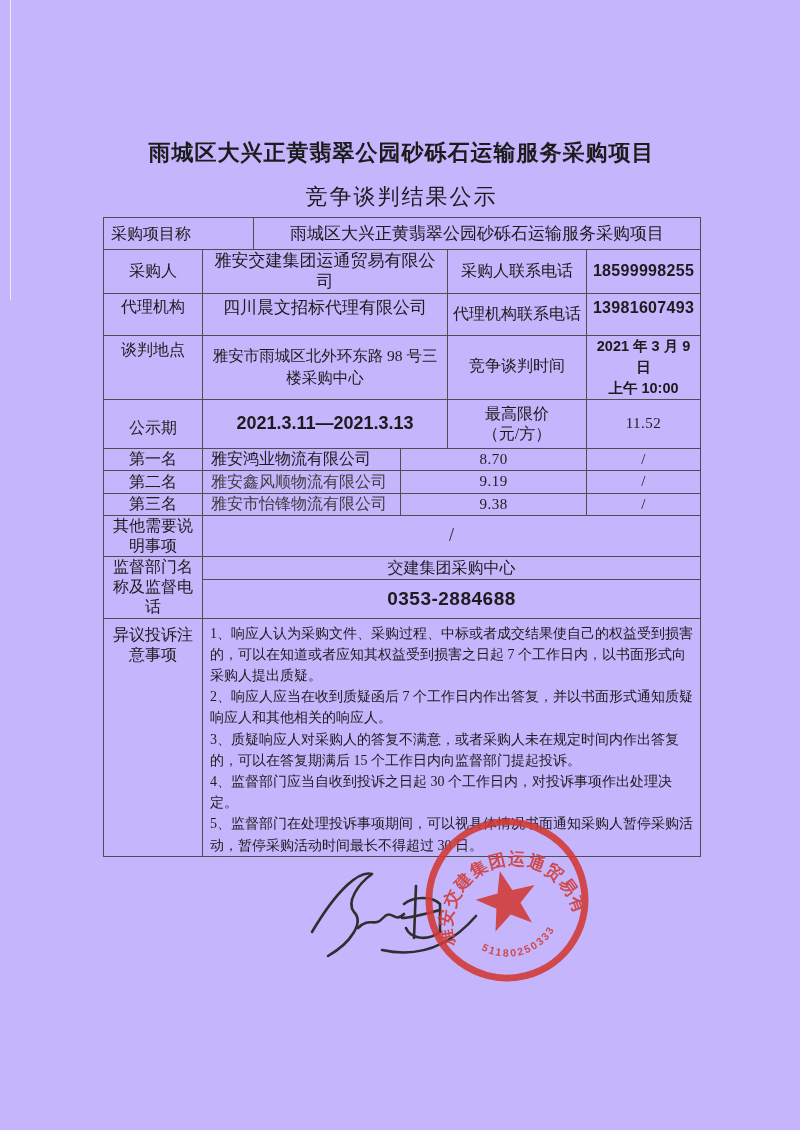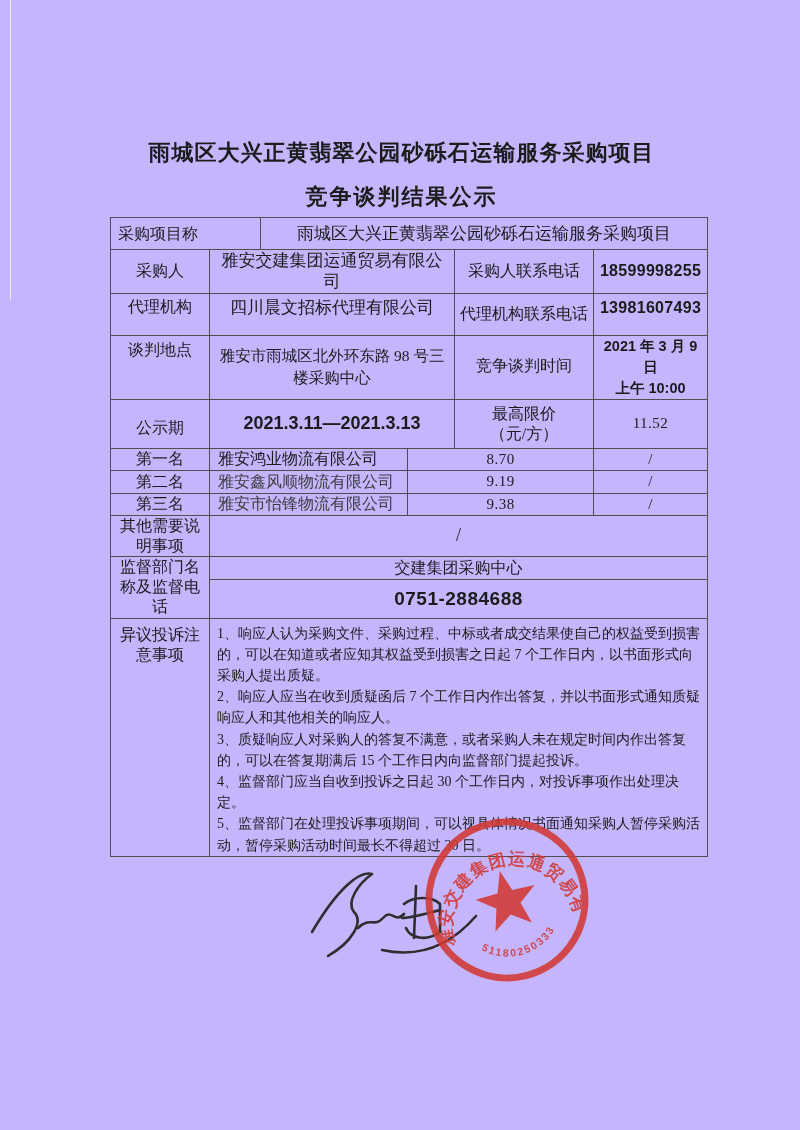--- a/index.html
+++ b/index.html
@@ -8,23 +8,23 @@
     overflow:hidden;color:#1c1c1c;
     font-family:"Liberation Serif","DejaVu Serif",serif;
   }
   .edge-line{position:absolute;left:10px;top:0;width:1px;height:300px;background:#ededed;}
   .doc-title{
     position:absolute;left:103px;top:140px;width:597px;text-align:center;
     font-size:22px;font-weight:700;letter-spacing:1px;line-height:26px;
   }
   .doc-subtitle{
     position:absolute;left:103px;top:184px;width:597px;text-align:center;
-    font-size:22px;font-weight:700;letter-spacing:2px;line-height:26px;
+    font-size:22px;font-weight:400;letter-spacing:2px;line-height:26px;
   }
-  .table-wrap{position:absolute;left:110px;top:218px;width:597px;}
+  .table-wrap{position:absolute;left:103px;top:218px;width:597px;}
   table{border-collapse:collapse;table-layout:fixed;width:597px;margin-top:-1px;}
   td{
     border:1px solid #4e4e4e;padding:0 4px;text-align:center;vertical-align:middle;
     font-size:16px;line-height:1.25;overflow:hidden;word-break:break-all;
   }
   .lbl{font-size:16px;padding:0 2px;}
   .preline{white-space:pre-line;}
   .num{font-family:"Liberation Sans","DejaVu Sans",sans-serif;font-weight:600;font-size:16px;letter-spacing:0.3px;}
   .num-big{font-family:"Liberation Sans","DejaVu Sans",sans-serif;font-weight:700;font-size:19px;letter-spacing:0.5px;}
   .date-bold{font-family:"Liberation Sans","DejaVu Sans",sans-serif;font-weight:700;font-size:18px;}
@@ -142,21 +142,21 @@
       <tbody>
           <tr style="height:41px">
         <td class="lbl">其他需要说明事项</td>
         <td class="slash-big">/</td>
       </tr>
       <tr style="height:23px">
         <td class="lbl" rowspan="2">监督部门名称及监督电话</td>
         <td>交建集团采购中心</td>
       </tr>
       <tr style="height:39px">
-        <td class="num-big">0751-2884688</td>
+        <td class="num-big">0353-2884688</td>
       </tr>
       <tr style="height:233px">
         <td class="lbl" style="vertical-align:top;padding-top:6px">异议投诉注意事项</td>
         <td class="objection-cell">
           <p>1、响应人认为采购文件、采购过程、中标或者成交结果使自己的权益受到损害的，可以在知道或者应知其权益受到损害之日起 7 个工作日内，以书面形式向采购人提出质疑。</p>
           <p>2、响应人应当在收到质疑函后 7 个工作日内作出答复，并以书面形式通知质疑响应人和其他相关的响应人。</p>
           <p>3、质疑响应人对采购人的答复不满意，或者采购人未在规定时间内作出答复的，可以在答复期满后 15 个工作日内向监督部门提起投诉。</p>
           <p>4、监督部门应当自收到投诉之日起 30 个工作日内，对投诉事项作出处理决定。</p>
           <p>5、监督部门在处理投诉事项期间，可以视具体情况书面通知采购人暂停采购活动，暂停采购活动时间最长不得超过 30 日。</p>
         </td>

